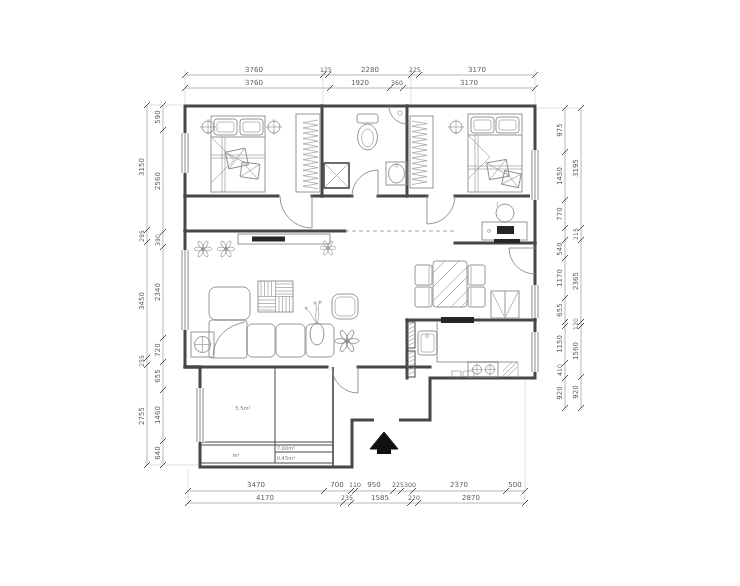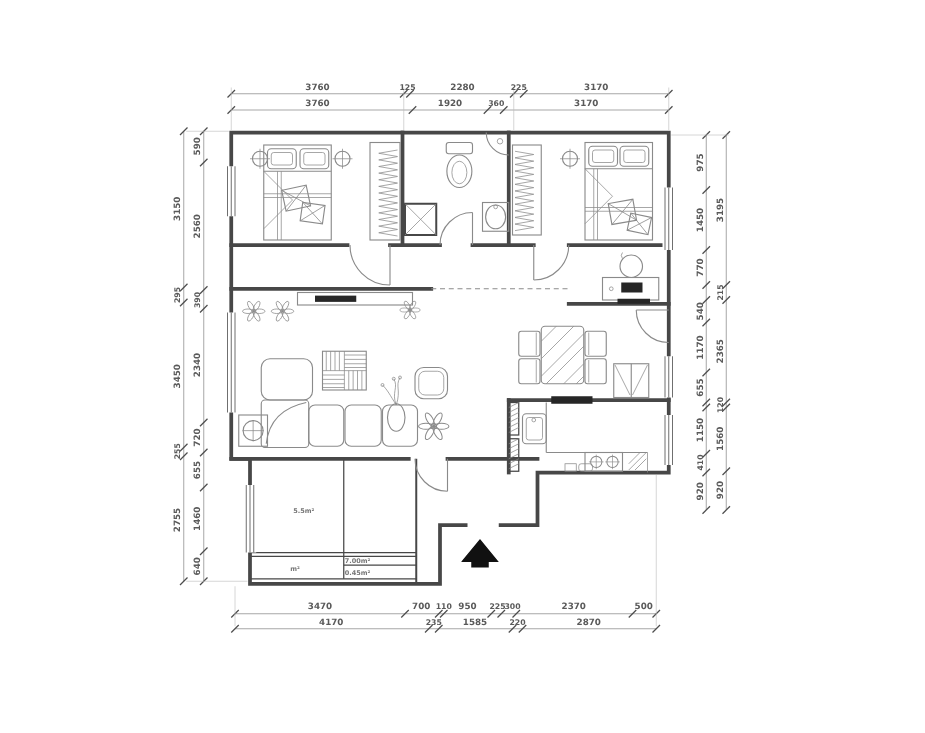--- a/index.html
+++ b/index.html
@@ -1,17 +1,17 @@
 <!DOCTYPE html>
 <html style="--background: #ffffff; --wall: #474747; --furniture: #8a8a8a; --dim_line: #9a9a9a; --dim_text: #5a5a5a; --dark_fill: #262626;"><head>
 <meta charset="utf-8">
 <style>
   html,body{margin:0;padding:0;background:var(--background,#fff);}
   .stage{width:740px;height:586px;position:relative;background:var(--background,#fff);
-         font-family:"DejaVu Sans",sans-serif;font-weight:bold;}
+         font-family:"DejaVu Sans",sans-serif;}
   svg{display:block;}
   .wall{stroke:var(--wall,#474747);stroke-width:3;fill:none;stroke-linecap:square;}
   .wall2{stroke:var(--wall,#474747);stroke-width:1.6;fill:none;}
   .thinw{stroke:var(--wall,#474747);stroke-width:1;fill:none;}
   .furn{stroke:var(--furniture,#8a8a8a);stroke-width:.9;fill:none;}
   .furnl{stroke:var(--furniture,#8a8a8a);stroke-width:.6;fill:none;}
   .darkf{fill:var(--dark_fill,#262626);stroke:none;}
   .dim{stroke:var(--dim_line,#9a9a9a);stroke-width:.7;fill:none;}
   .ext{stroke:#bdbdbd;stroke-width:.5;fill:none;}
   .tick{stroke:#4d4d4d;stroke-width:1;fill:none;}

